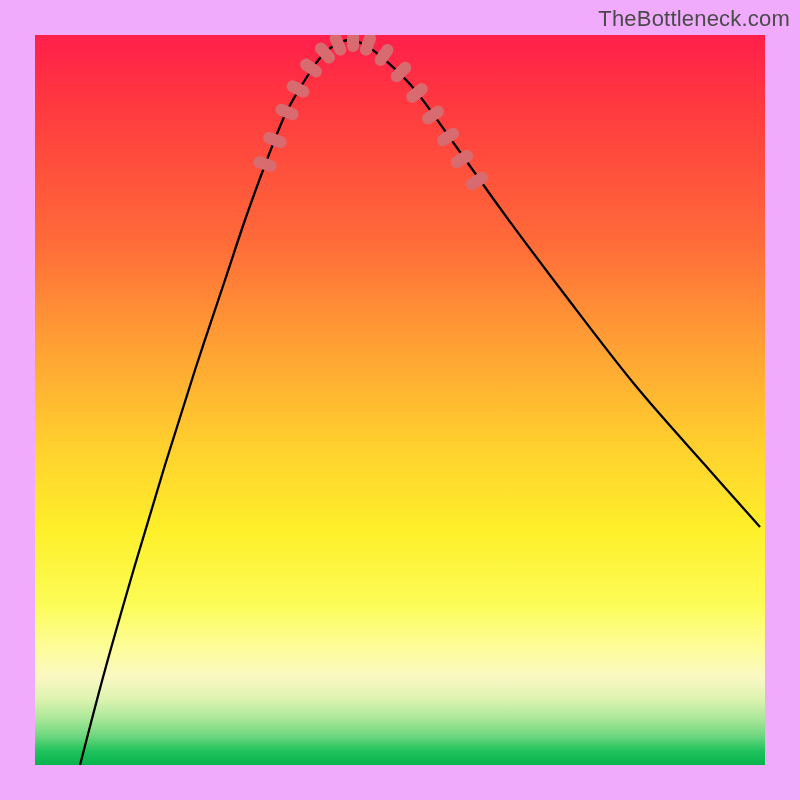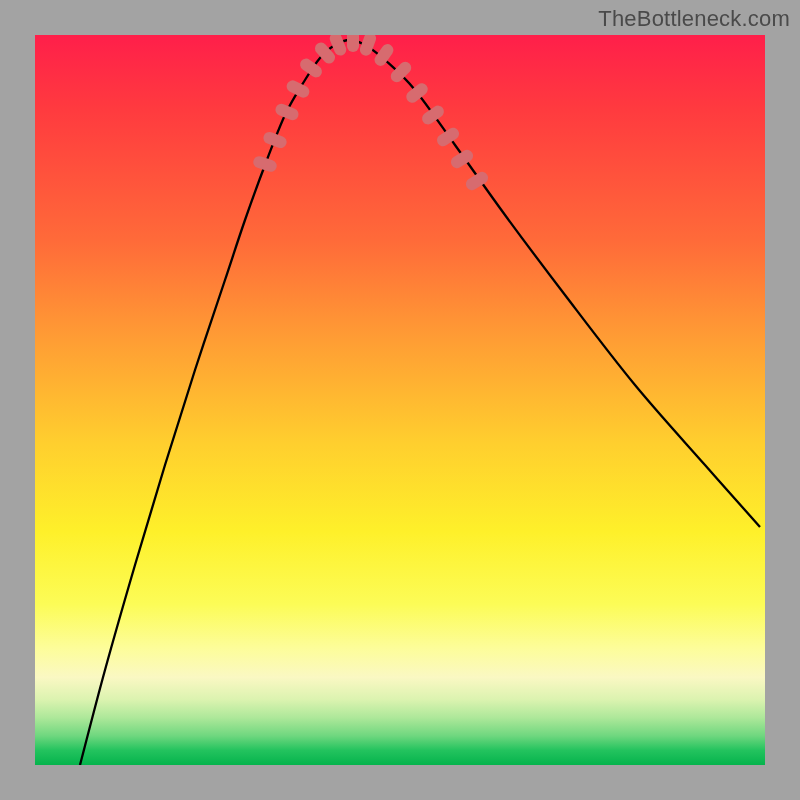--- a/index.html
+++ b/index.html
@@ -7,21 +7,21 @@
     padding: 0;
     width: 800px;
     height: 800px;
     overflow: hidden;
     background: #000;
     font-family: Arial, Helvetica, sans-serif;
   }
   .frame {
     position: absolute;
     inset: 0;
-    background: #a3a3a3;
+    background: #f0abfc;
   }
   .plot-area {
     position: absolute;
     left: 35px;
     top: 35px;
     width: 730px;
     height: 730px;
     overflow: hidden;
   }
   .gradient-bg {

